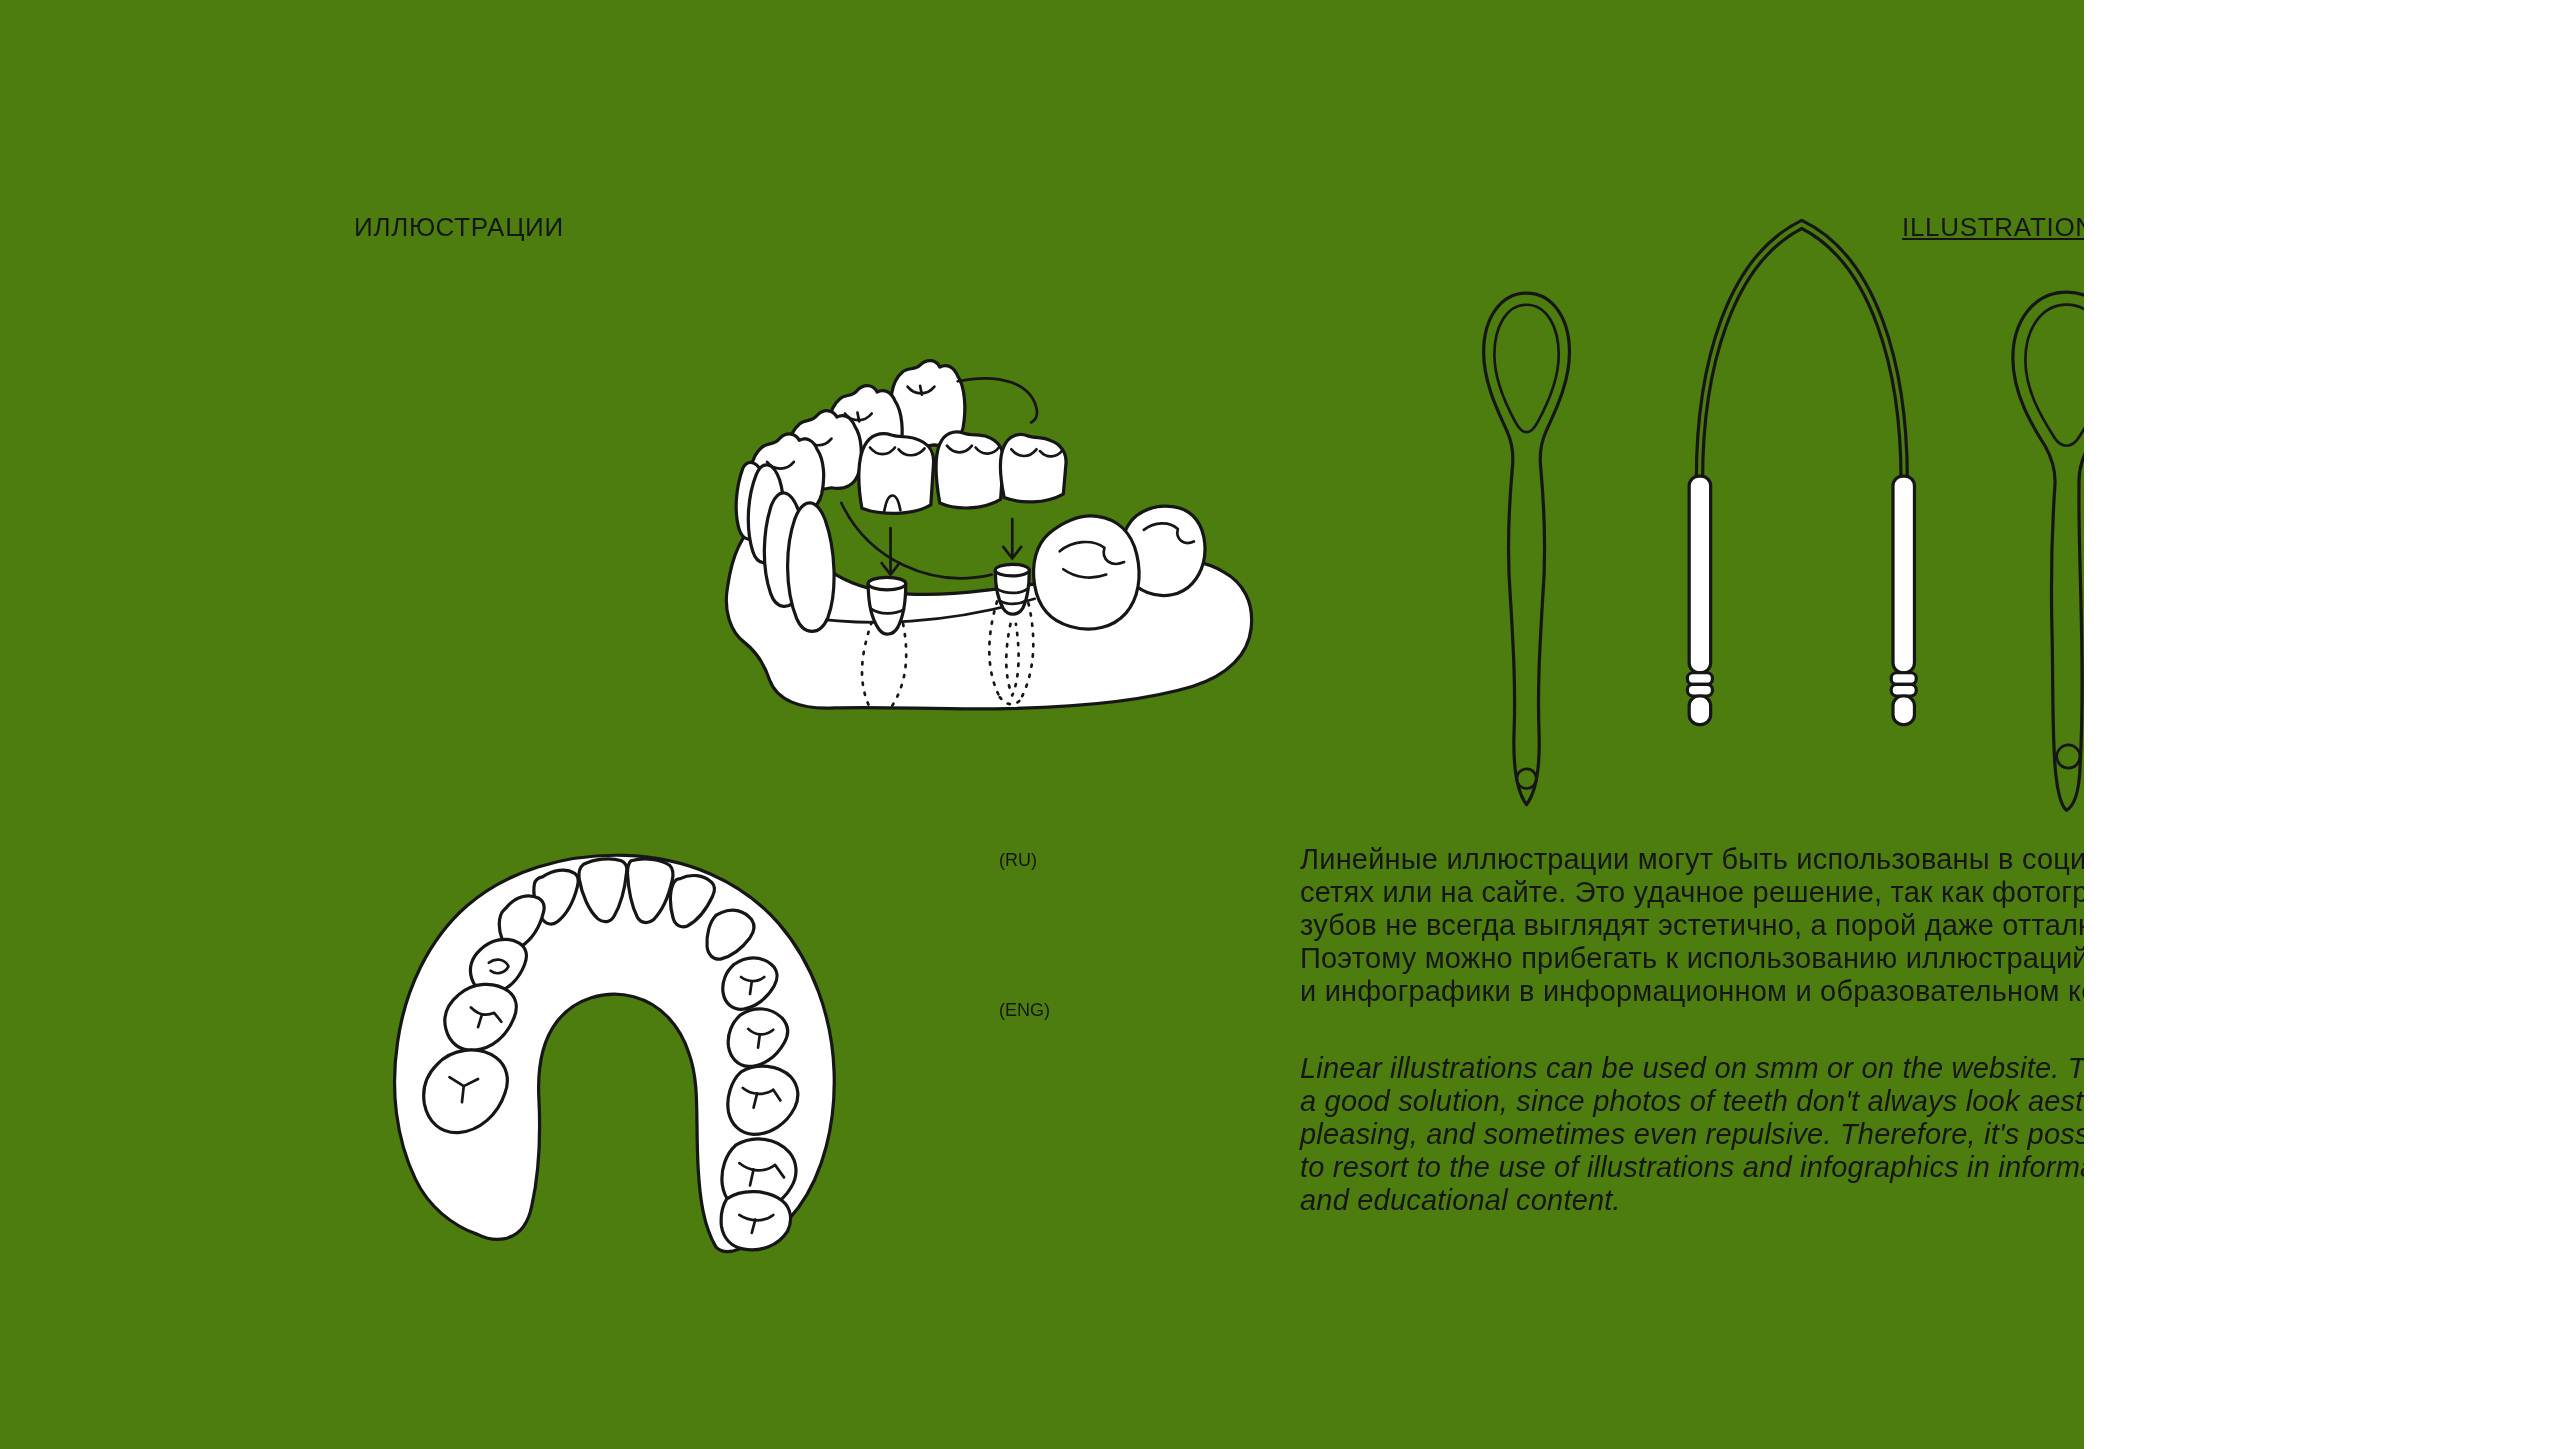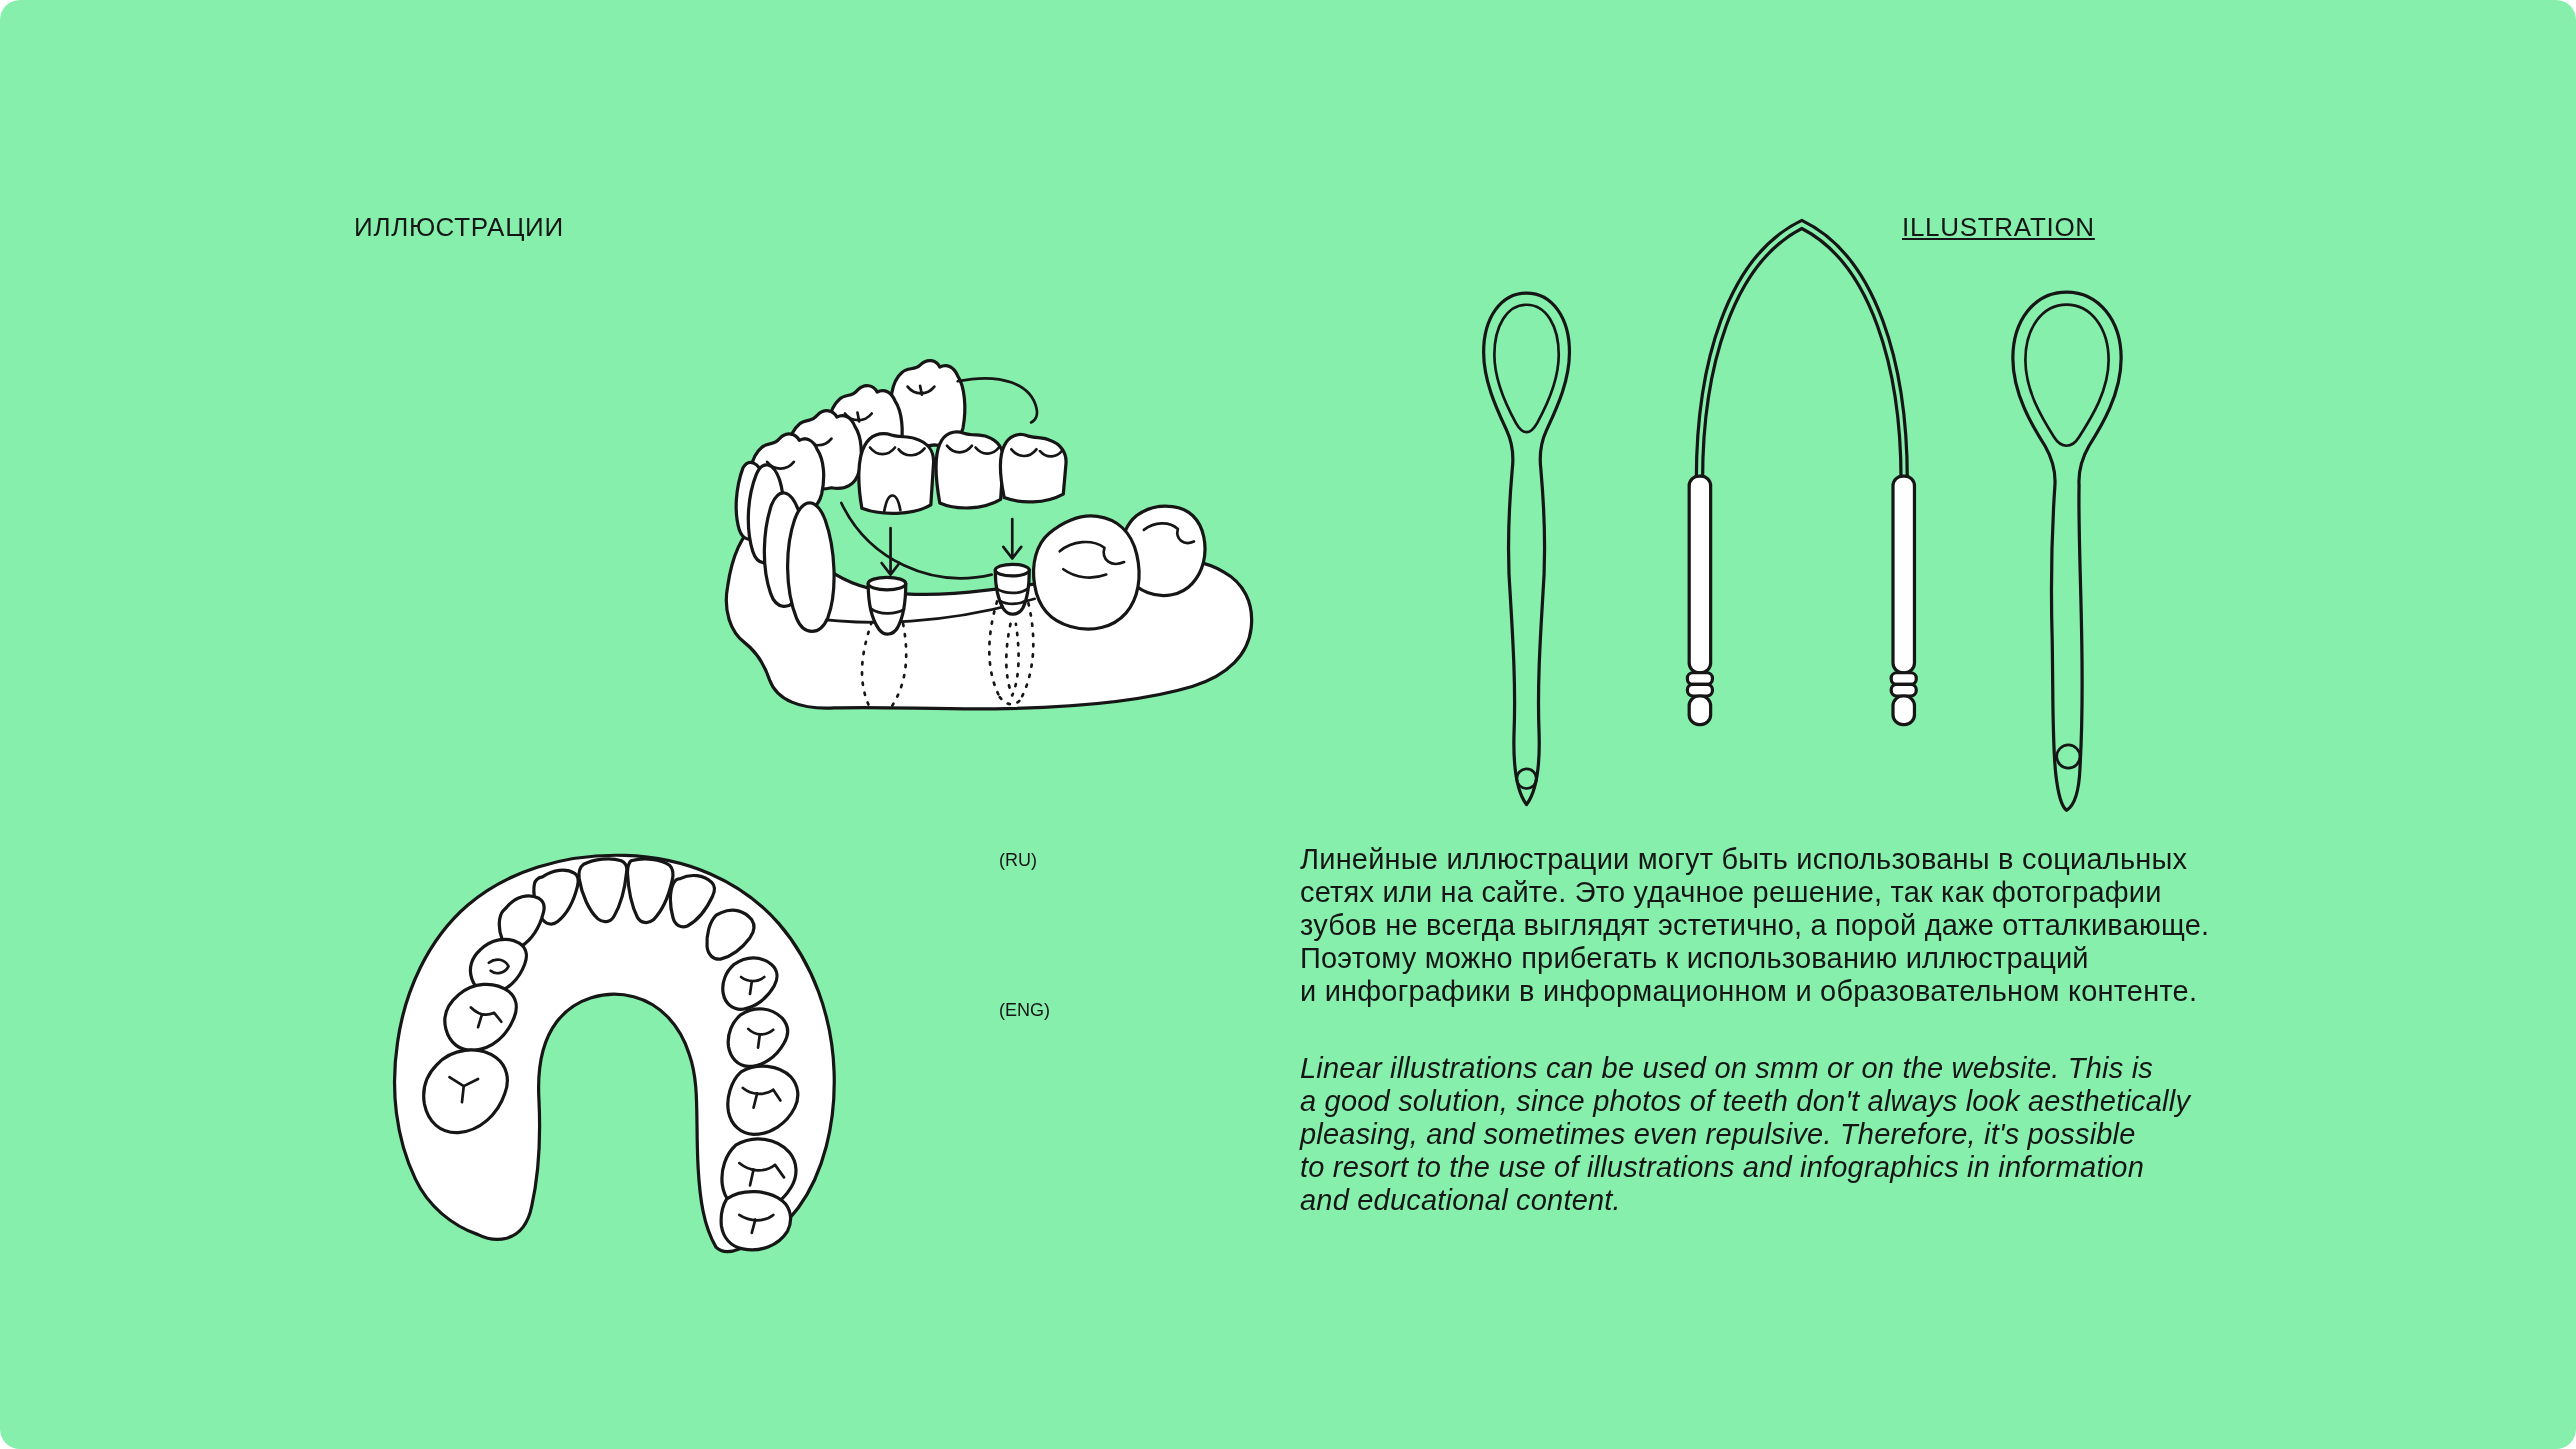--- a/index.html
+++ b/index.html
@@ -1,18 +1,18 @@
 <!DOCTYPE html>
 <html style="font-size:14.3px"><head>
 <meta charset="utf-8">
 <style>
   html,body{margin:0;padding:0;background:#ffffff;}
   .canvas{
-    position:relative;width:2576px;height:1449px;background:#86efac;
-    font-family:"Liberation Sans", sans-serif;color:#161616;overflow:hidden;border-radius:20px;
+    position:relative;width:2084px;height:1449px;background:#4d7c0f;
+    font-family:"Liberation Sans", sans-serif;color:#161616;overflow:hidden;
   }
   .heading{
     position:absolute;font-size:26px;letter-spacing:0.7px;line-height:30px;
     color:#161616;white-space:nowrap;
   }
   .heading-ru{left:354px;top:212px;}
   .heading-en{left:1902px;top:212px;text-decoration:underline;}
   .lang-label{
     position:absolute;left:999px;font-size:18px;line-height:32px;color:#161616;white-space:nowrap;
   }

